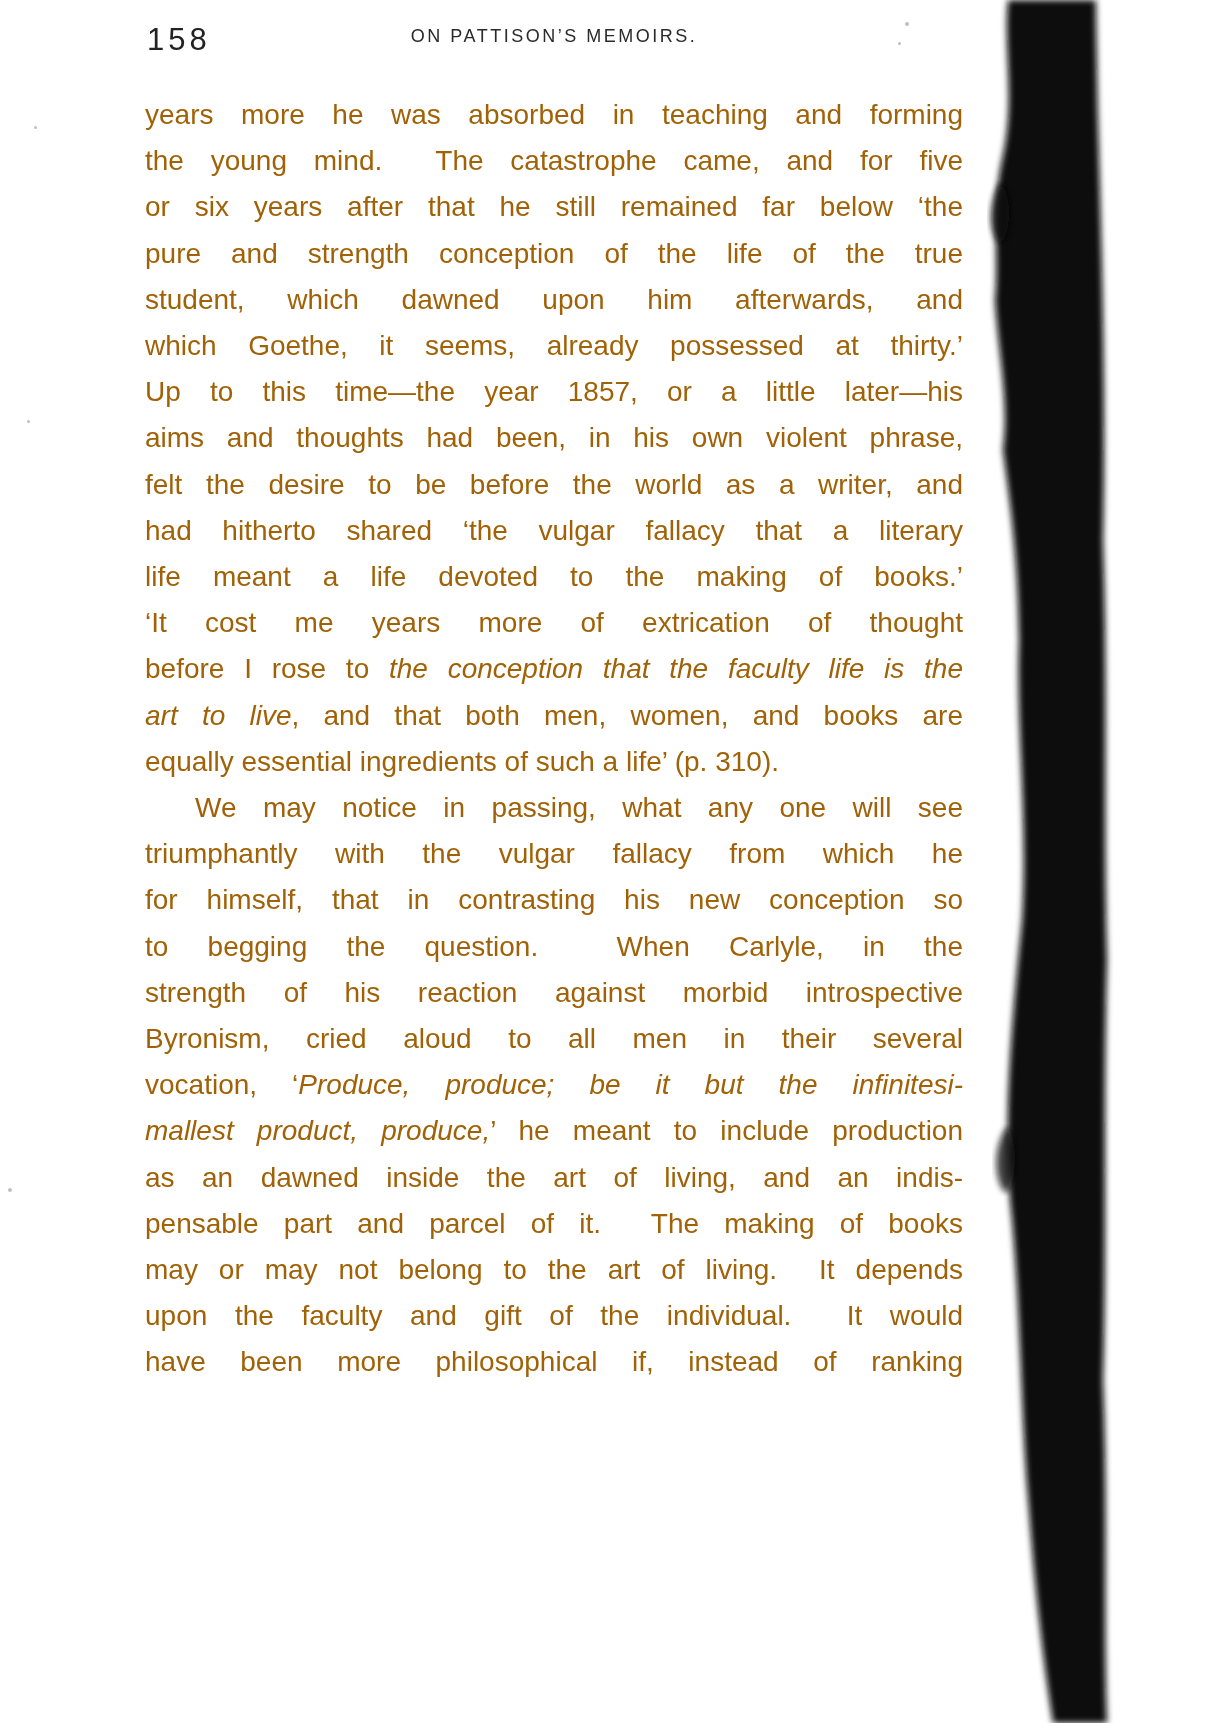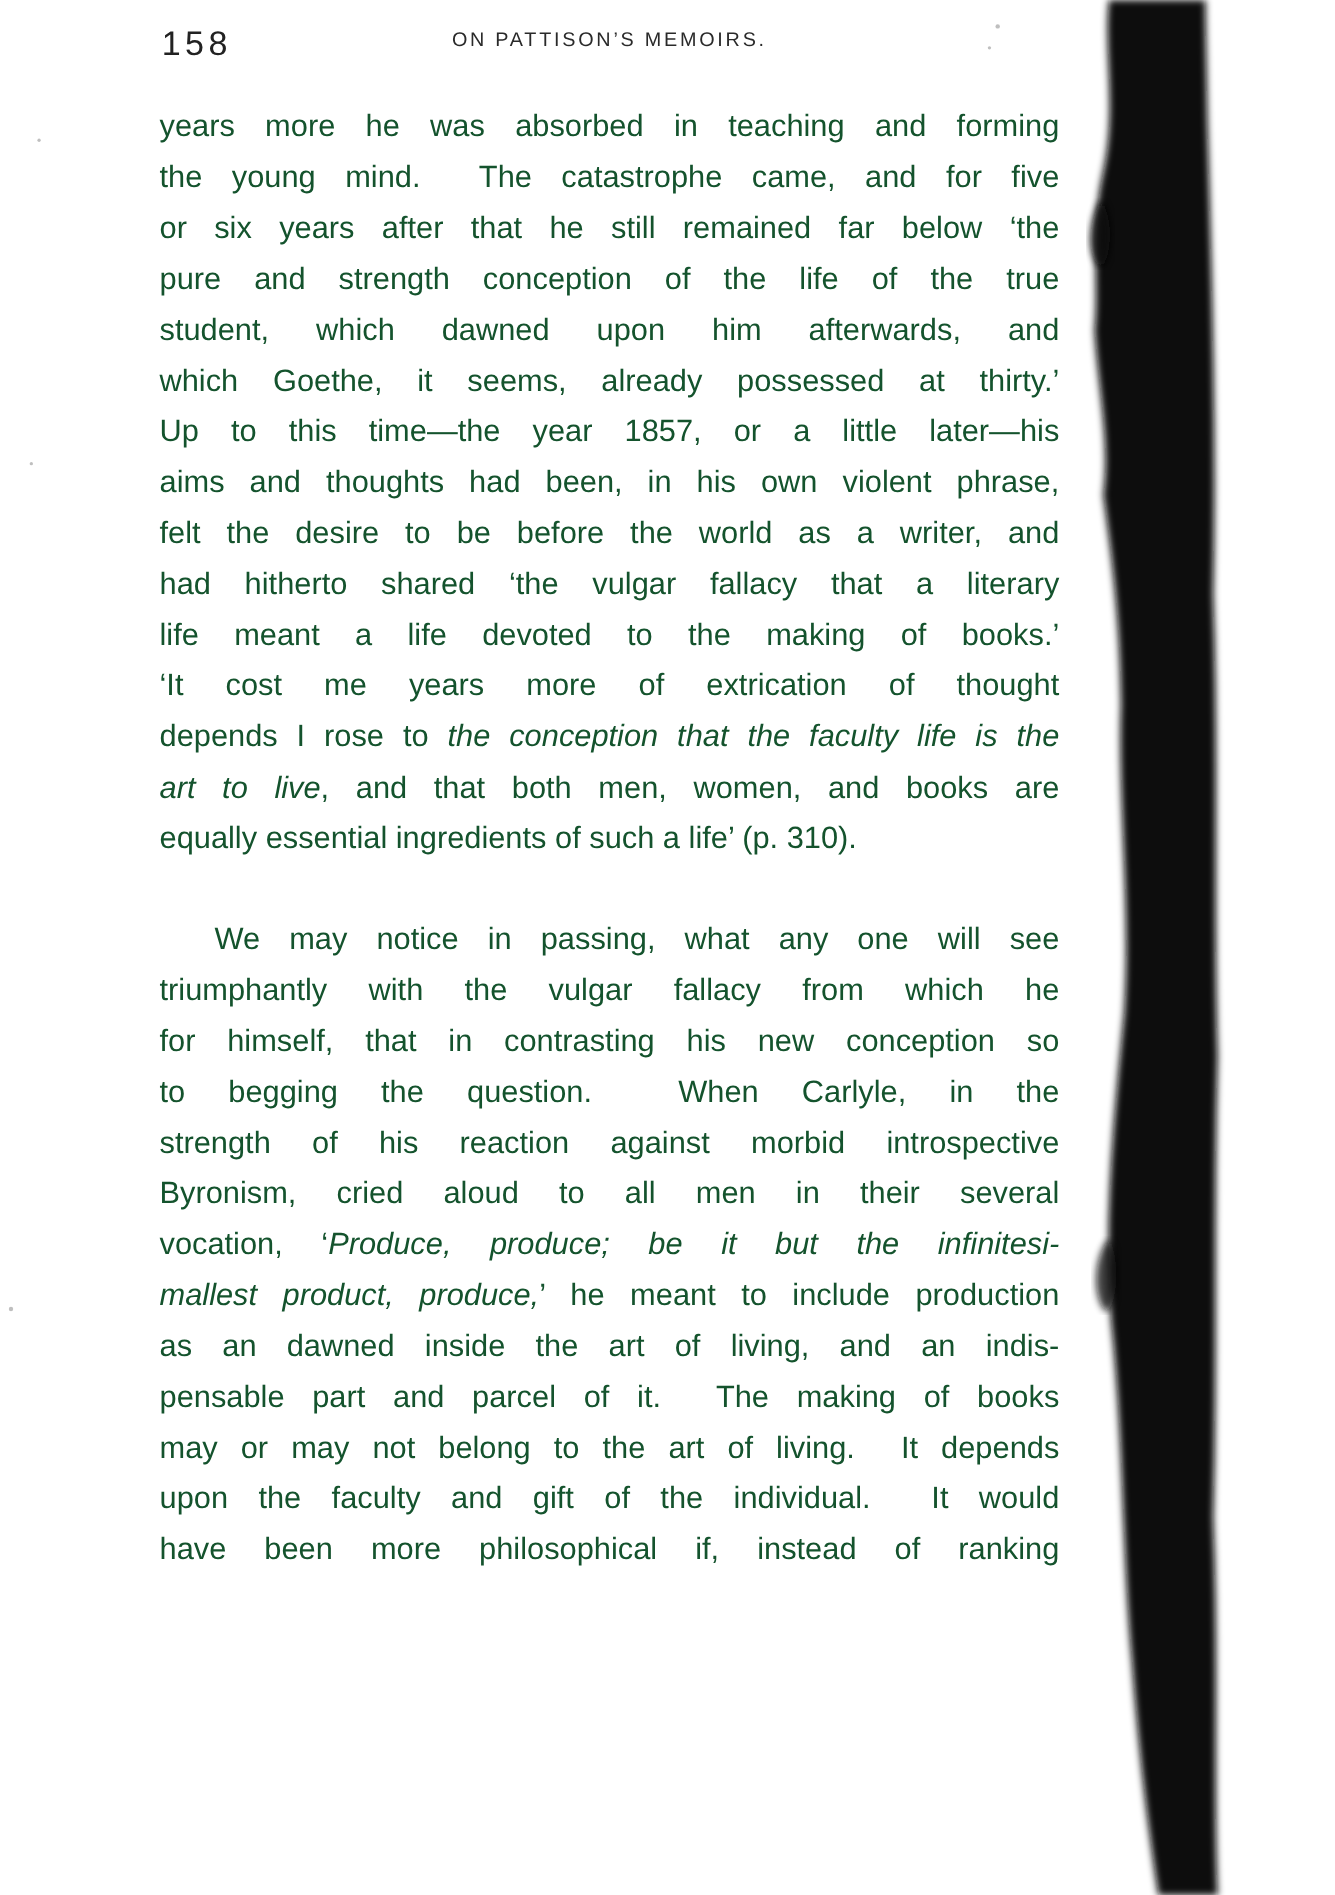--- a/index.html
+++ b/index.html
@@ -40,24 +40,24 @@
     top: 92px;
     left: 145px;
     width: 818px;
   }
   .paragraph { }
   .line {
     font-size: 28px;
     line-height: 46.2px;
     text-align: justify;
     text-align-last: justify;
-    color: #14532d;
+    color: #a16207;
   }
   .line.last { text-align-last: left; }
-  .line.indent { text-indent: 50px; margin-top: 46px; }
+  .line.indent { text-indent: 50px; }
   .italic { font-style: italic; }
   .scan-artifact {
     position: absolute;
     top: 0;
     left: 985px;
     width: 229px;
     height: 1723px;
     pointer-events: none;
   }
   .speckle {
@@ -84,21 +84,21 @@
         <div class="line"><span>or six years after that he still remained far below ‘the</span></div>
         <div class="line"><span>pure and strength conception of the life of the true</span></div>
         <div class="line"><span>student, which dawned upon him afterwards, and</span></div>
         <div class="line"><span>which Goethe, it seems, already possessed at thirty.’</span></div>
         <div class="line"><span>Up to this time—the year 1857, or a little later—his</span></div>
         <div class="line"><span>aims and thoughts had been, in his own violent phrase,</span></div>
         <div class="line"><span>felt the desire to be before the world as a writer, and</span></div>
         <div class="line"><span>had hitherto shared ‘the vulgar fallacy that a literary</span></div>
         <div class="line"><span>life meant a life devoted to the making of books.’</span></div>
         <div class="line"><span>‘It cost me years more of extrication of thought</span></div>
-        <div class="line"><span>depends I rose to </span><span class="italic">the conception that the faculty life is the</span></div>
+        <div class="line"><span>before I rose to </span><span class="italic">the conception that the faculty life is the</span></div>
         <div class="line"><span class="italic">art to live</span><span>, and that both men, women, and books are</span></div>
         <div class="line last"><span>equally essential ingredients of such a life’ (p. 310).</span></div>
       </div>
       <div class="paragraph">
         <div class="line indent"><span>We may notice in passing, what any one will see</span></div>
         <div class="line"><span>triumphantly with the vulgar fallacy from which he</span></div>
         <div class="line"><span>for himself, that in contrasting his new conception so</span></div>
         <div class="line"><span>to begging the question.&nbsp; When Carlyle, in the</span></div>
         <div class="line"><span>strength of his reaction against morbid introspective</span></div>
         <div class="line"><span>Byronism, cried aloud to all men in their several</span></div>

